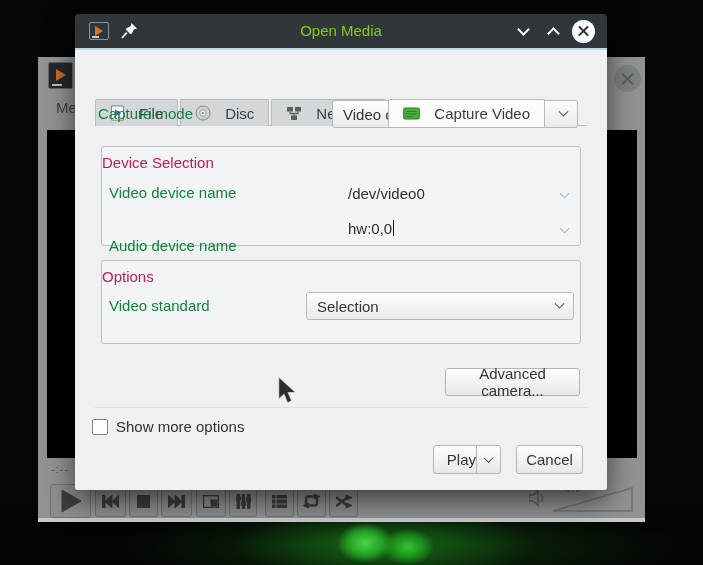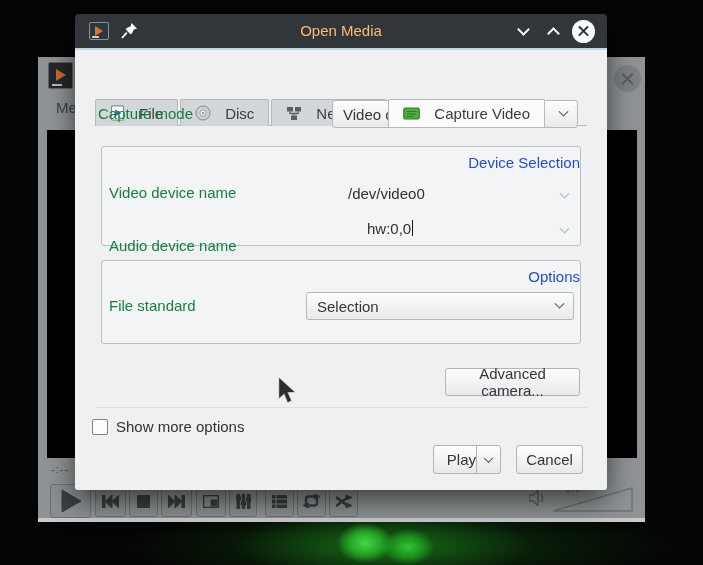--- a/index.html
+++ b/index.html
@@ -43,21 +43,21 @@
 
   .bg-volume-tri { position:absolute; left:514px; top:429px; }
   .bg-volpct { position:absolute; left:527px; top:426px; font-size:10px; color:#55595b; }
   .bg-speaker { position:absolute; left:491px; top:433px; }
 
   
   .dialog { position:absolute; left:75px; top:14px; width:532px; height:476px;
             box-shadow:0 10px 28px rgba(0,0,0,.6); border-radius:4px 4px 3px 3px; }
   .titlebar { position:absolute; left:0; top:0; right:0; height:34px; background:#31363b;
               border-radius:4px 4px 0 0; }
-  .tb-title { position:absolute; left:0; right:0; top:8px; text-align:center; font-size:15px; color:#fdba74; }
+  .tb-title { position:absolute; left:0; right:0; top:8px; text-align:center; font-size:15px; color:#84cc16; }
   .tb-appicon { position:absolute; left:14px; top:8px; width:20px; height:18px; background:#2c373c;
                 border:1px solid #87939a; border-radius:2px; }
   .tb-appicon .tri { position:absolute; left:5px; top:3px; width:0; height:0;
                      border-left:8px solid #e0702a; border-top:5px solid transparent; border-bottom:5px solid transparent; }
   .tb-appicon .strip { position:absolute; left:2px; bottom:1px; width:7px; height:2px; background:#c5cbcd; }
   .tb-pin { position:absolute; left:45px; top:7px; }
   .tb-chev { position:absolute; top:13px; width:9px; height:9px;
              border-right:2px solid #fcfcfc; border-bottom:2px solid #fcfcfc; }
   .tb-chev.down { left:444px; transform:rotate(45deg); top:11px; }
   .tb-chev.up   { left:474px; transform:rotate(-135deg); top:15px; }
@@ -80,21 +80,21 @@
 
   
   .lbl { position:absolute; font-size:15px; color:#15803d; line-height:28px; height:28px; }
   .combo { position:absolute; height:28px; background:linear-gradient(180deg,#fdfdfd,#e8e9ea);
            border:1px solid #b5b9bb; border-radius:3px; display:flex; align-items:center;
            padding:0 10px; font-size:15px; color:#31363b; }
   .combo .chev { margin-left:auto; width:7px; height:7px; border-right:1.7px solid #4d5256;
                  border-bottom:1.7px solid #4d5256; transform:rotate(45deg) translate(-2px,-2px); }
   .groupbox { position:absolute; left:26px; width:480px; border:1px solid #bdc1c3; border-radius:3px;
               background:#f3f4f5; }
-  .group-title { text-align:right; font-size:15px; color:#1d4ed8; padding-top:7px; }
+  .group-title { text-align:left; font-size:15px; color:#be185d; padding-top:7px; }
   .flatfield { position:absolute; left:246px; right:12px; height:26px; display:flex; align-items:center;
                font-size:15px; color:#2c3033; }
   .flatfield .chev { margin-left:auto; width:7px; height:7px; border-right:1.6px solid #a3bdc4;
                      border-bottom:1.6px solid #a3bdc4; transform:rotate(45deg); }
   .caret { display:inline-block; width:1px; height:16px; background:#141719; margin-left:1px; vertical-align:-3px; }
 
   .btn { position:absolute; height:29px; background:linear-gradient(180deg,#fdfdfd,#e7e8e9);
          border:1px solid #b1b5b7; border-radius:3px; font-size:15px; color:#31363b;
          display:flex; align-items:center; justify-content:center; font-family:inherit; }
   .pane-sep { position:absolute; left:20px; top:393px; width:492px; height:1px; background:#dcdee0; }
@@ -273,30 +273,30 @@
       </div>
 
       <div class="groupbox" style="top:96px; height:100px;">
         <div class="group-title">Device Selection</div>
         <div class="lbl" style="left:7px; top:32px;">Video device name</div>
         <div class="flatfield" style="top:33px;">
           <span>/dev/video0</span>
           <span class="chev"></span>
         </div>
         <div class="lbl" style="left:7px; top:85px;">Audio device name</div>
-        <div class="flatfield" style="top:68px;margin-left:19px;">
+        <div class="flatfield" style="top:68px;">
           <span>hw:0,0</span>
             <span class="caret"></span>
           <span class="chev"></span>
         </div>
       </div>
 
       <div class="groupbox" style="top:210px; height:84px;">
         <div class="group-title">Options</div>
-        <div class="lbl" style="left:7px; top:31px;">File standard</div>
+        <div class="lbl" style="left:7px; top:31px;">Video standard</div>
         <div class="combo" style="left:204px; top:31px; width:268px;">
           <span>Selection</span>
           <span class="chev"></span>
         </div>
       </div>
 
       <button class="btn" style="left:370px; top:318px; width:135px; height:28px;">Advanced camera...</button>
 
       <div class="pane-sep" style="top:357px;"></div>
 

